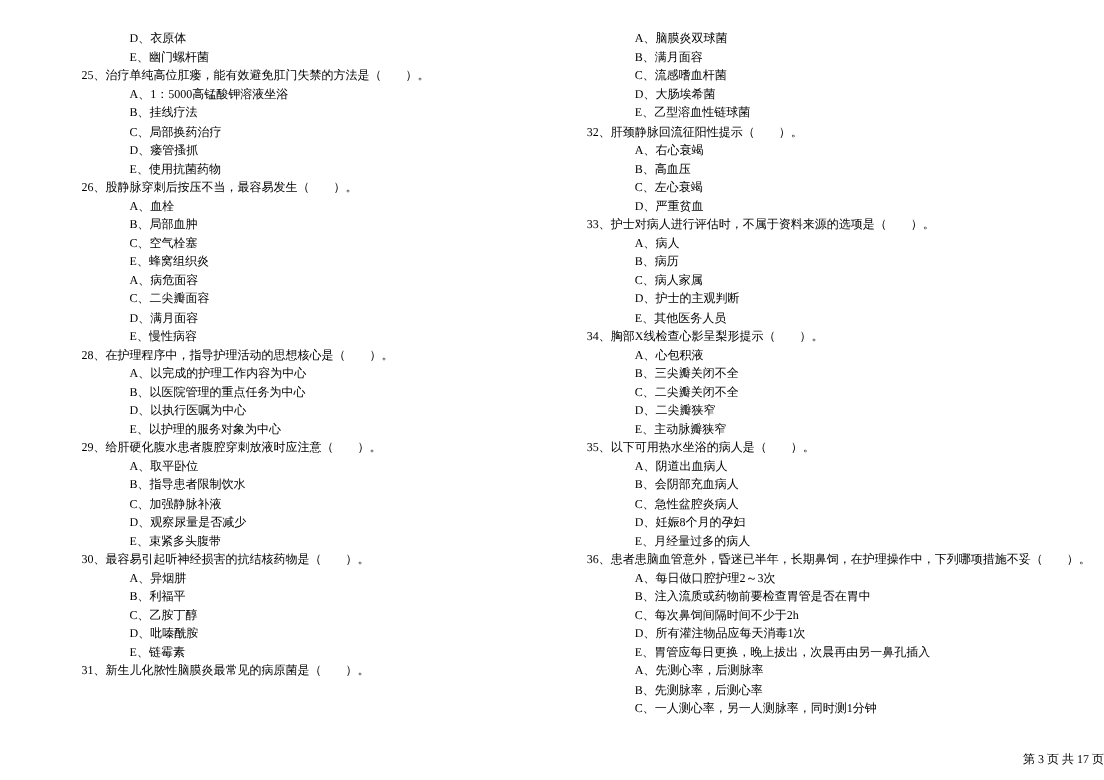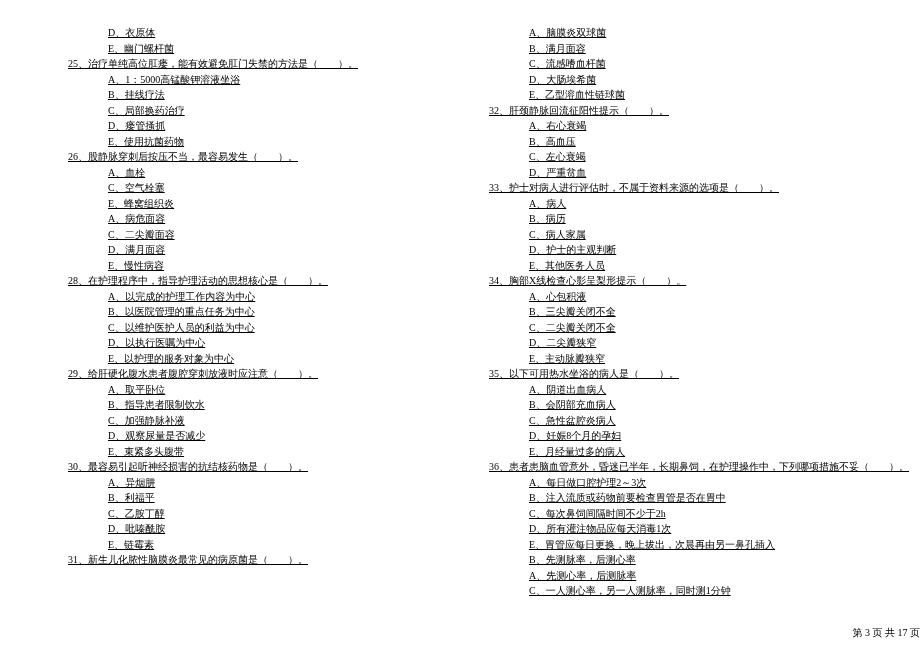--- a/index.html
+++ b/index.html
@@ -9,21 +9,20 @@
       background: #ffffff;
       font-family: "SimSun", "宋体", serif;
       font-size: 10px;
       color: #000;
       position: relative;
       padding: 25px 50px 30px 50px;
     }
     .content {
       display: flex;
       gap: 22px;
-      text-decoration: underline;
     }
     .column {
       flex: 1;
       min-width: 0;
     }
     .opt {
       padding-left: 58px;
       line-height: 1.55;
       white-space: nowrap;
     }
@@ -51,32 +50,32 @@
 
     <div class="q">25、治疗单纯高位肛瘘，能有效避免肛门失禁的方法是（　　）。</div>
     <div class="opt">A、1：5000高锰酸钾溶液坐浴</div>
     <div class="opt">B、挂线疗法</div>
     <div class="opt">C、局部换药治疗</div>
     <div class="opt">D、瘘管搔抓</div>
     <div class="opt">E、使用抗菌药物</div>
 
     <div class="q">26、股静脉穿刺后按压不当，最容易发生（　　）。</div>
     <div class="opt">A、血栓</div>
+    <div class="opt">B、局部血肿</div>
     <div class="opt">C、空气栓塞</div>
     <div class="opt">E、蜂窝组织炎</div>
 
     <div class="opt">A、病危面容</div>
     <div class="opt">C、二尖瓣面容</div>
     <div class="opt">D、满月面容</div>
     <div class="opt">E、慢性病容</div>
 
     <div class="q">28、在护理程序中，指导护理活动的思想核心是（　　）。</div>
     <div class="opt">A、以完成的护理工作内容为中心</div>
     <div class="opt">B、以医院管理的重点任务为中心</div>
-    <div class="opt">C、以维护医护人员的利益为中心</div>
     <div class="opt">D、以执行医嘱为中心</div>
     <div class="opt">E、以护理的服务对象为中心</div>
 
     <div class="q">29、给肝硬化腹水患者腹腔穿刺放液时应注意（　　）。</div>
     <div class="opt">A、取平卧位</div>
     <div class="opt">B、指导患者限制饮水</div>
     <div class="opt">C、加强静脉补液</div>
     <div class="opt">D、观察尿量是否减少</div>
     <div class="opt">E、束紧多头腹带</div>
 
@@ -124,21 +123,21 @@
     <div class="opt">D、妊娠8个月的孕妇</div>
     <div class="opt">E、月经量过多的病人</div>
 
     <div class="q">36、患者患脑血管意外，昏迷已半年，长期鼻饲，在护理操作中，下列哪项措施不妥（　　）。</div>
     <div class="opt">A、每日做口腔护理2～3次</div>
     <div class="opt">B、注入流质或药物前要检查胃管是否在胃中</div>
     <div class="opt">C、每次鼻饲间隔时间不少于2h</div>
     <div class="opt">D、所有灌注物品应每天消毒1次</div>
     <div class="opt">E、胃管应每日更换，晚上拔出，次晨再由另一鼻孔插入</div>
 
+    <div class="opt">A、先测心率，后测脉率</div>
     <div class="opt">B、先测脉率，后测心率</div>
-    <div class="opt">A、先测心率，后测脉率</div>
     <div class="opt">C、一人测心率，另一人测脉率，同时测1分钟</div>
   </div>
 </div>
 
 <div class="footer">
   <span>第 </span><span>3</span><span> 页 共 </span><span>17</span><span> 页</span>
 </div>
 
 </body></html>

